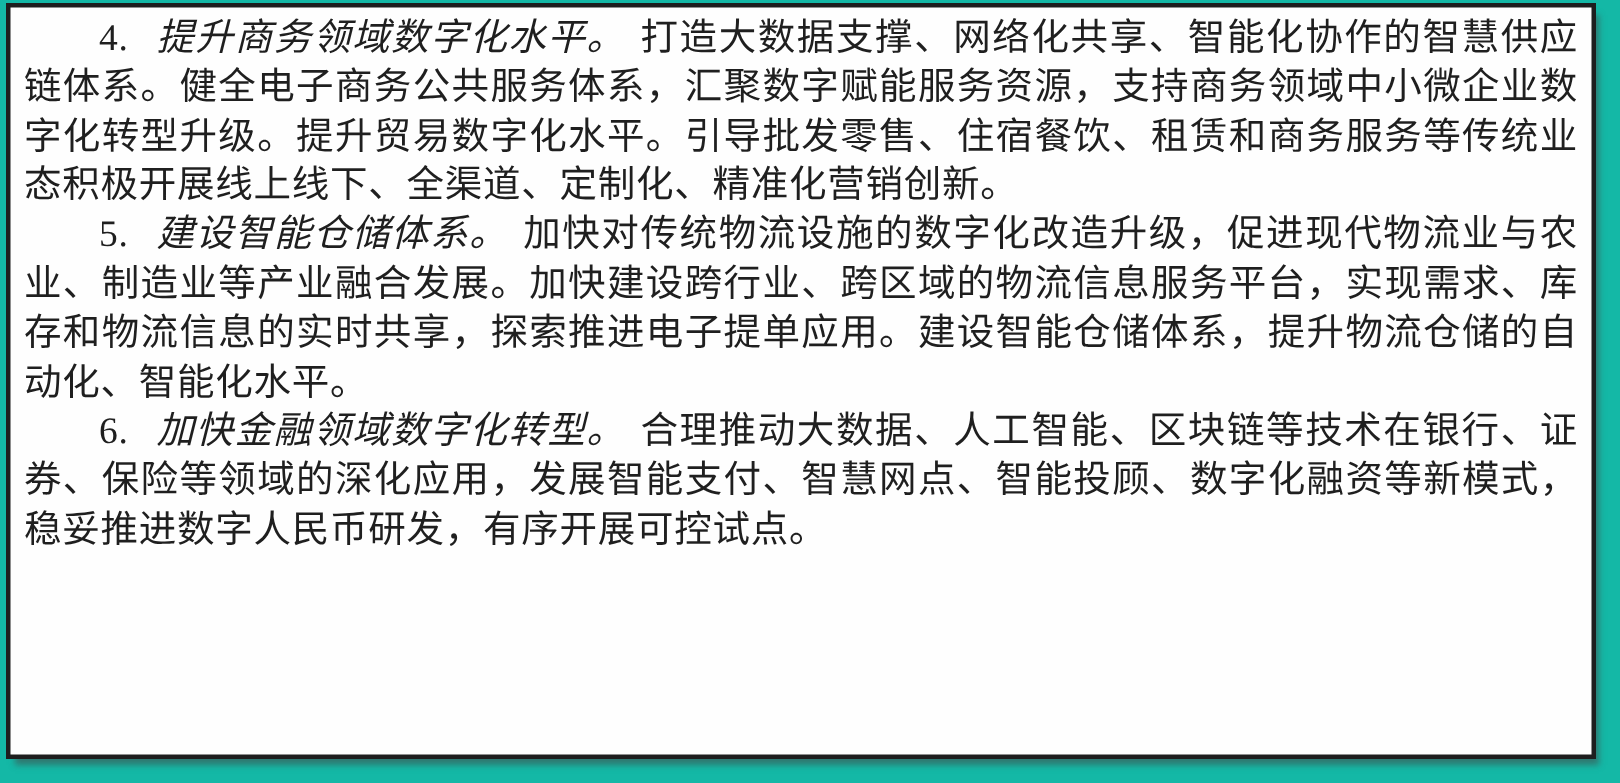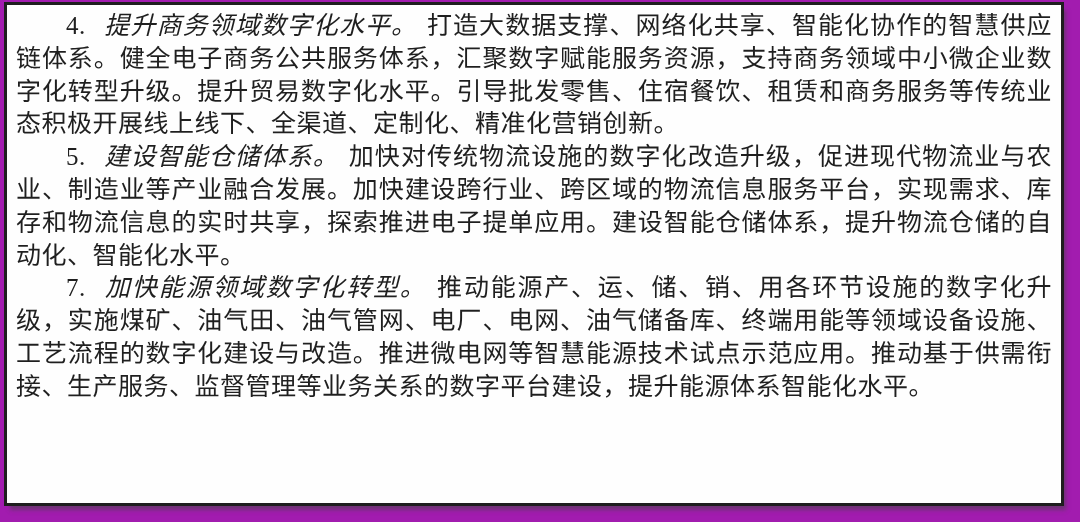--- a/index.html
+++ b/index.html
@@ -4,21 +4,21 @@
 <style>
   html, body {
     margin: 0;
     padding: 0;
     background: #ffffff;
   }
   .page {
     position: relative;
     width: 1080px;
     height: 522px;
-    background: #a21caf;
+    background: #14b8a6;
     overflow: hidden;
     font-family: "Liberation Serif", "DejaVu Serif", serif;
   }
   .doc-box {
     position: absolute;
     left: 4px;
     top: 2px;
     width: 1060px;
     height: 504px;
     box-sizing: border-box;
@@ -61,21 +61,21 @@
       <span class="plead">提升商务领域数字化水平。</span>
       <span class="pbody">打造大数据支撑、网络化共享、智能化协作的智慧供应链体系。健全电子商务公共服务体系，汇聚数字赋能服务资源，支持商务领域中小微企业数字化转型升级。提升贸易数字化水平。引导批发零售、住宿餐饮、租赁和商务服务等传统业态积极开展线上线下、全渠道、定制化、精准化营销创新。</span>
     </p>
 
     <p class="para">
       <span class="pnum">5.</span>
       <span class="plead">建设智能仓储体系。</span>
       <span class="pbody">加快对传统物流设施的数字化改造升级，促进现代物流业与农业、制造业等产业融合发展。加快建设跨行业、跨区域的物流信息服务平台，实现需求、库存和物流信息的实时共享，探索推进电子提单应用。建设智能仓储体系，提升物流仓储的自动化、智能化水平。</span>
     </p>
 
+    <p class="para">
+      <span class="pnum">6.</span>
+      <span class="plead">加快金融领域数字化转型。</span>
+      <span class="pbody">合理推动大数据、人工智能、区块链等技术在银行、证券、保险等领域的深化应用，发展智能支付、智慧网点、智能投顾、数字化融资等新模式，稳妥推进数字人民币研发，有序开展可控试点。</span>
+    </p>
 
-    <p class="para">
-      <span class="pnum">7.</span>
-      <span class="plead">加快能源领域数字化转型。</span>
-      <span class="pbody">推动能源产、运、储、销、用各环节设施的数字化升级，实施煤矿、油气田、油气管网、电厂、电网、油气储备库、终端用能等领域设备设施、工艺流程的数字化建设与改造。推进微电网等智慧能源技术试点示范应用。推动基于供需衔接、生产服务、监督管理等业务关系的数字平台建设，提升能源体系智能化水平。</span>
-    </p>
 
   </div>
 </div>
 
 </body></html>

